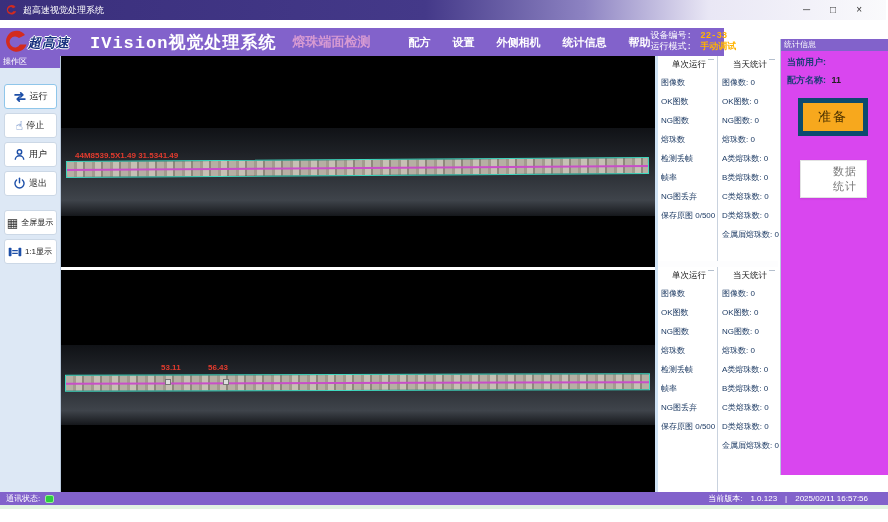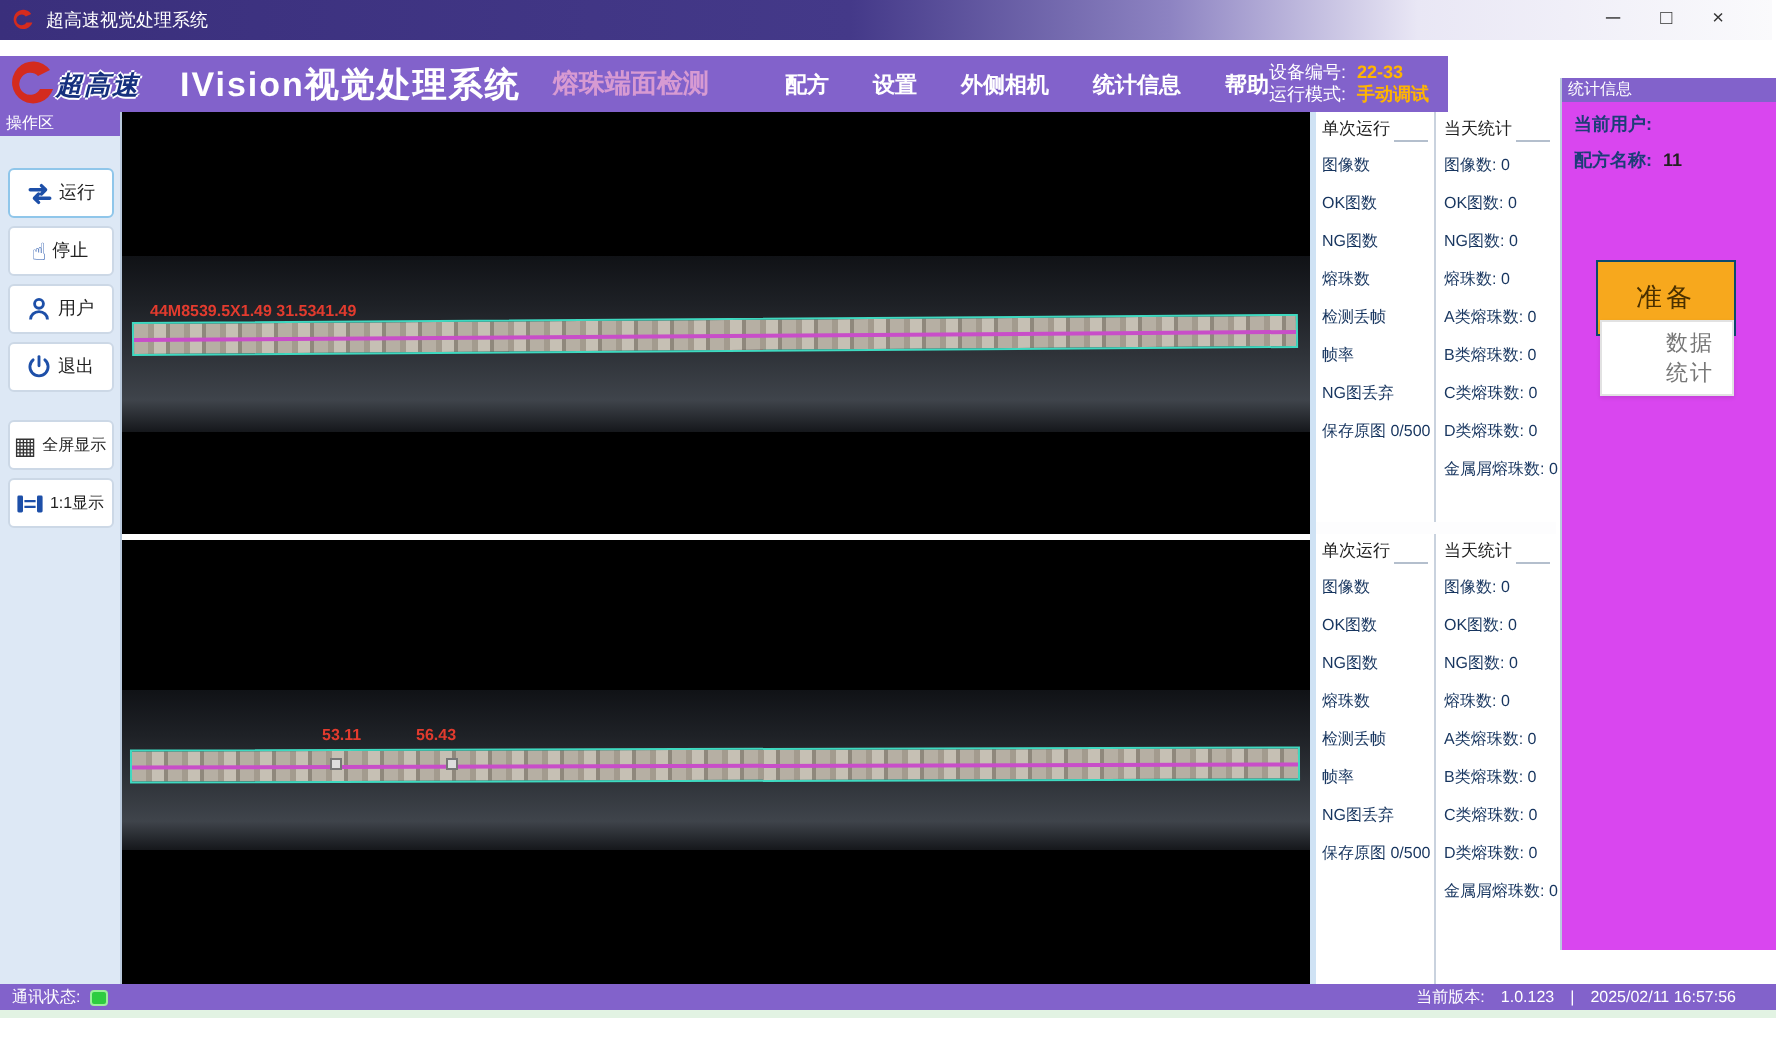--- a/index.html
+++ b/index.html
@@ -11,21 +11,21 @@
   .titlebar { position:absolute; left:0; top:8; width:886px; height:20px;
     background:linear-gradient(to right,#3a2f7c 0%,#443989 48%,#8d83c2 66%,#e9e7f5 80%,#fafafc 100%);
     display:flex; align-items:center; padding:0 6px; }
   .titlebar .tlogo { width:12px; height:12px; margin-right:5px; }
   .titlebar .ttext { color:#fff; font-size:9px; }
   .win-controls { margin-left:auto; display:flex; gap:20px; margin-right:18px; }
   .win-controls span { color:#333; font-size:10px; line-height:20px; cursor:default; }
 
   
   .header { position:absolute; left:0; top:28px; width:724px; height:28px;
-    background:#8262cb; display:flex; align-items:center; padding-left:4px; }
+    background:#8262cb; display:flex; align-items:center; padding-left:4px;font-family:Liberation Mono, monospace; }
   .logo-wrap { position:relative; width:86px; height:28px; flex:none; }
   .logo-wrap svg { position:absolute; left:0; top:1px; }
   .logo-text { position:absolute; left:24px; top:6px; font-size:13px; font-weight:bold;
     font-style:italic; color:#16307e;
     text-shadow:-1px 0 #fff,1px 0 #fff,0 -1px #fff,0 1px #fff; letter-spacing:1px;}
   .app-title { color:#fff; font-size:17px; font-weight:bold; letter-spacing:1px; white-space:nowrap; }
   .app-subtitle { color:#d79ad2; font-size:13px; font-weight:bold; margin-left:16px; white-space:nowrap;text-align:center; }
   .menu { display:flex; gap:22px; margin-left:38px; }
   .menu-item { color:#fff; font-size:11px; font-weight:bold; cursor:pointer; white-space:nowrap; }
   .header-info { margin-left:auto; margin-right:26px; text-align:left; }
@@ -60,33 +60,33 @@
   .bead-mark { position:absolute; width:6px; height:6px; background:#ddd; border:1px solid #777; z-index:3; }
 
   
   .vsplit { position:absolute; left:655px; top:56px; width:3px; height:436px; background:#cfe2f4; }
   .stats-bg { position:absolute; left:658px; top:56px; width:120px; height:436px; background:#fdfdfe; }
   .stat-group { position:absolute; left:658px; width:120px; background:#fff; display:flex; }
   .sg1 { top:56px; height:205px; }
   .sg2 { top:267px; height:225px; }
   .stat-col { width:58px; padding-top:3px; }
   .col-div { width:1px; background:#c9d2de; margin:0 1px; }
-  .caption { display:flex; align-items:flex-end; padding-left:3px; margin-bottom:2px; }
+  .caption { display:flex; align-items:flex-start; padding-left:14px; margin-bottom:2px; }
   .caption .ct { font-size:8.5px; color:#222; white-space:nowrap; }
   .caption .cl { flex:1; height:1px; background:#b4bfcd; margin:0 2px; }
   .stat-row { font-size:8px; color:#17355f; line-height:19px; padding-left:3px; white-space:nowrap; }
 
   
   .info { position:absolute; left:780px; top:39px; width:118px; height:436px;
     background:#d946ef; border-left:1px solid #b9c9dc; }
   .info-row { font-size:9px; font-weight:bold; color:#1c3d77; padding:5px 0 0 6px; white-space:nowrap; }
   .info-row .val { color:#222; margin-left:3px; }
   .btn-prepare { position:absolute; left:17px; top:59px; width:70px; height:38px;
-    background:#f7a81d; border:1px solid #0c4a6e; color:#4a3000; font-size:13px;
-    display:flex; align-items:center; justify-content:center; cursor:pointer; letter-spacing:2px;margin-top:32px; }
+    background:#f7a81d; border:5px solid #0c4a6e; color:#4a3000; font-size:13px;
+    display:flex; align-items:center; justify-content:center; cursor:pointer; letter-spacing:2px; }
   .btn-datastats { position:absolute; left:19px; top:121px; width:67px; height:38px;
     background:#fff; border:1px solid #e2e2e2; box-shadow:0 1px 2px rgba(0,0,0,.10);
     color:#777; font-size:11px; display:flex; align-items:center; justify-content:center;
     cursor:pointer; letter-spacing:1px;padding-left:32px; }
 
   
   .statusbar { position:absolute; left:0; top:492px; width:888px; height:13px;
     background:#8262cb; display:flex; align-items:center; padding:0 6px; }
   .statusbar .lbl { color:#fff; font-size:8px; white-space:nowrap; }
   .comm-dot { width:9px; height:8px; background:#2ecc40; border:1px solid #9bf09b;

